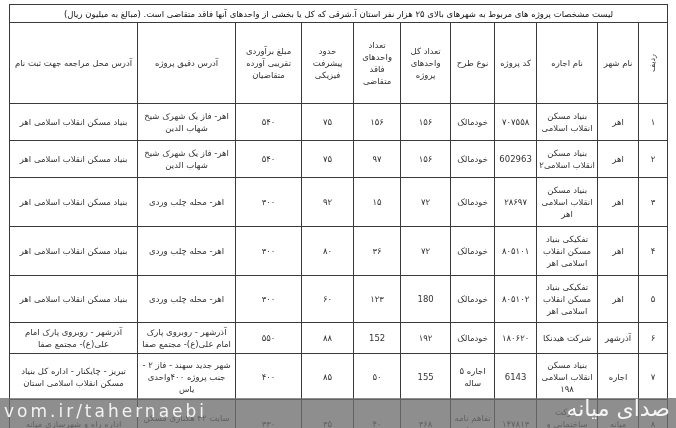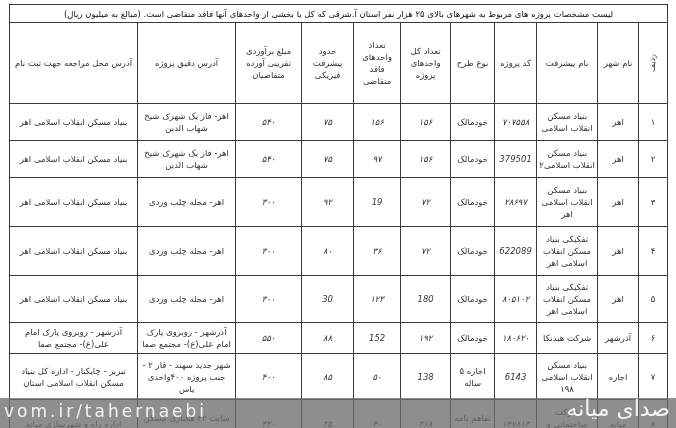--- a/index.html
+++ b/index.html
@@ -13,21 +13,21 @@
   .head-row th.rowidx { font-size:8px; }
   .head-row th.rowidx span { display:inline-block; transform:rotate(-90deg); }
   tr.r1 td { height:36px; }
   tr.r2 td { height:36px; }
   tr.r3 td { height:48px; }
   tr.r4 td { height:48px; }
   tr.r5 td { height:46px; }
   tr.r6 td { height:30px; }
   tr.r7 td { height:45px; }
   tr.r8 td { height:48px; }
-  .num { font-size:9px;font-style:italic; }
+  .num { font-size:9px; }
   .watermark-bar { position:absolute; left:0; top:398px; width:676px; height:30px; background:rgba(110,110,110,0.78); }
   .wm-url { position:absolute; left:4px; top:401px; font-family:"DejaVu Sans", sans-serif; font-size:17px; letter-spacing:3px; color:#f2f2f2; }
   .wm-logo { position:absolute; right:6px; top:396px; font-size:22px; color:#f5f5f5; direction:rtl; font-family:"DejaVu Sans", sans-serif; }
 </style>
 </head>
 <body>
 
 <div class="page">
   <table class="main">
     <colgroup>
@@ -43,21 +43,21 @@
       <col style="width:98px">
       <col style="width:128px">
     </colgroup>
     <tbody>
         <tr class="title-row">
       <td colspan="11">لیست مشخصات پروژه های مربوط به شهرهای بالای ۲۵ هزار نفر استان آ.شرقی که کل یا بخشی از واحدهای آنها فاقد متقاضی است. (مبالغ به میلیون ریال)</td>
     </tr>
     <tr class="head-row">
       <th class="rowidx"><span>ردیف</span></th>
       <th>نام شهر</th>
-      <th>نام پیشرفت</th>
+      <th>نام اجاره</th>
       <th>کد پروژه</th>
       <th>نوع طرح</th>
       <th>تعداد کل واحدهای پروژه</th>
       <th>تعداد واحدهای فاقد متقاضی</th>
       <th>حدود پیشرفت فیزیکی</th>
       <th>مبلغ برآوردی تقریبی آورده متقاضیان</th>
       <th>آدرس دقیق پروژه</th>
       <th>آدرس محل مراجعه جهت ثبت نام</th>
     </tr>
 
@@ -71,64 +71,64 @@
       <td class="num">۱۵۶</td>
       <td class="num">۷۵</td>
       <td class="num">۵۴۰</td>
       <td>اهر- فاز یک شهرک شیخ شهاب الدین</td>
       <td>بنیاد مسکن انقلاب اسلامی اهر</td>
     </tr>
     <tr class="r2">
       <td>۲</td>
       <td>اهر</td>
       <td>بنیاد مسکن انقلاب اسلامی۲</td>
-      <td class="num">379501</td>
+      <td class="num">602963</td>
       <td>خودمالک</td>
       <td class="num">۱۵۶</td>
       <td class="num">۹۷</td>
       <td class="num">۷۵</td>
       <td class="num">۵۴۰</td>
       <td>اهر- فاز یک شهرک شیخ شهاب الدین</td>
       <td>بنیاد مسکن انقلاب اسلامی اهر</td>
     </tr>
     <tr class="r3">
       <td>۳</td>
       <td>اهر</td>
       <td>بنیاد مسکن انقلاب اسلامی اهر</td>
       <td class="num">۲۸۶۹۷</td>
       <td>خودمالک</td>
       <td class="num">۷۲</td>
-      <td class="num">19</td>
+      <td class="num">۱۵</td>
       <td class="num">۹۲</td>
       <td class="num">۳۰۰</td>
       <td>اهر- محله چلب وردی</td>
       <td>بنیاد مسکن انقلاب اسلامی اهر</td>
     </tr>
     <tr class="r4">
       <td>۴</td>
       <td>اهر</td>
       <td>تفکیکی بنیاد مسکن انقلاب اسلامی اهر</td>
-      <td class="num">622089</td>
+      <td class="num">۸۰۵۱۰۱</td>
       <td>خودمالک</td>
       <td class="num">۷۲</td>
       <td class="num">۳۶</td>
       <td class="num">۸۰</td>
       <td class="num">۳۰۰</td>
       <td>اهر- محله چلب وردی</td>
       <td>بنیاد مسکن انقلاب اسلامی اهر</td>
     </tr>
     <tr class="r5">
       <td>۵</td>
       <td>اهر</td>
       <td>تفکیکی بنیاد مسکن انقلاب اسلامی اهر</td>
       <td class="num">۸۰۵۱۰۲</td>
       <td>خودمالک</td>
       <td class="num">180</td>
       <td class="num">۱۲۳</td>
-      <td class="num">30</td>
+      <td class="num">۶۰</td>
       <td class="num">۳۰۰</td>
       <td>اهر- محله چلب وردی</td>
       <td>بنیاد مسکن انقلاب اسلامی اهر</td>
     </tr>
     <tr class="r6">
       <td>۶</td>
       <td>آذرشهر</td>
       <td>شرکت هیدنکا</td>
       <td class="num">۱۸۰۶۲۰</td>
       <td>خودمالک</td>
@@ -138,21 +138,21 @@
       <td class="num">۵۵۰</td>
       <td>آذرشهر - روبروی پارک امام علی(ع)- مجتمع صفا</td>
       <td>آذرشهر - روبروی پارک امام علی(ع)- مجتمع صفا</td>
     </tr>
     <tr class="r7">
       <td>۷</td>
       <td>اجاره</td>
       <td>بنیاد مسکن انقلاب اسلامی ۱۹۸</td>
       <td class="num">6143</td>
       <td>اجاره ۵ ساله</td>
-      <td class="num">138</td>
+      <td class="num">155</td>
       <td class="num">۵۰</td>
       <td class="num">۸۵</td>
       <td class="num">۴۰۰</td>
       <td>شهر جدید سهند - فاز ۲ - جنب پروژه ۴۰۰واحدی یاس</td>
       <td>تبریز - چایکنار - اداره کل بنیاد مسکن انقلاب اسلامی استان</td>
     </tr>
     <tr class="r8">
       <td>۸</td>
       <td>میانه</td>
       <td>شرکت ساختمانی و مسکن ... اهر</td>

